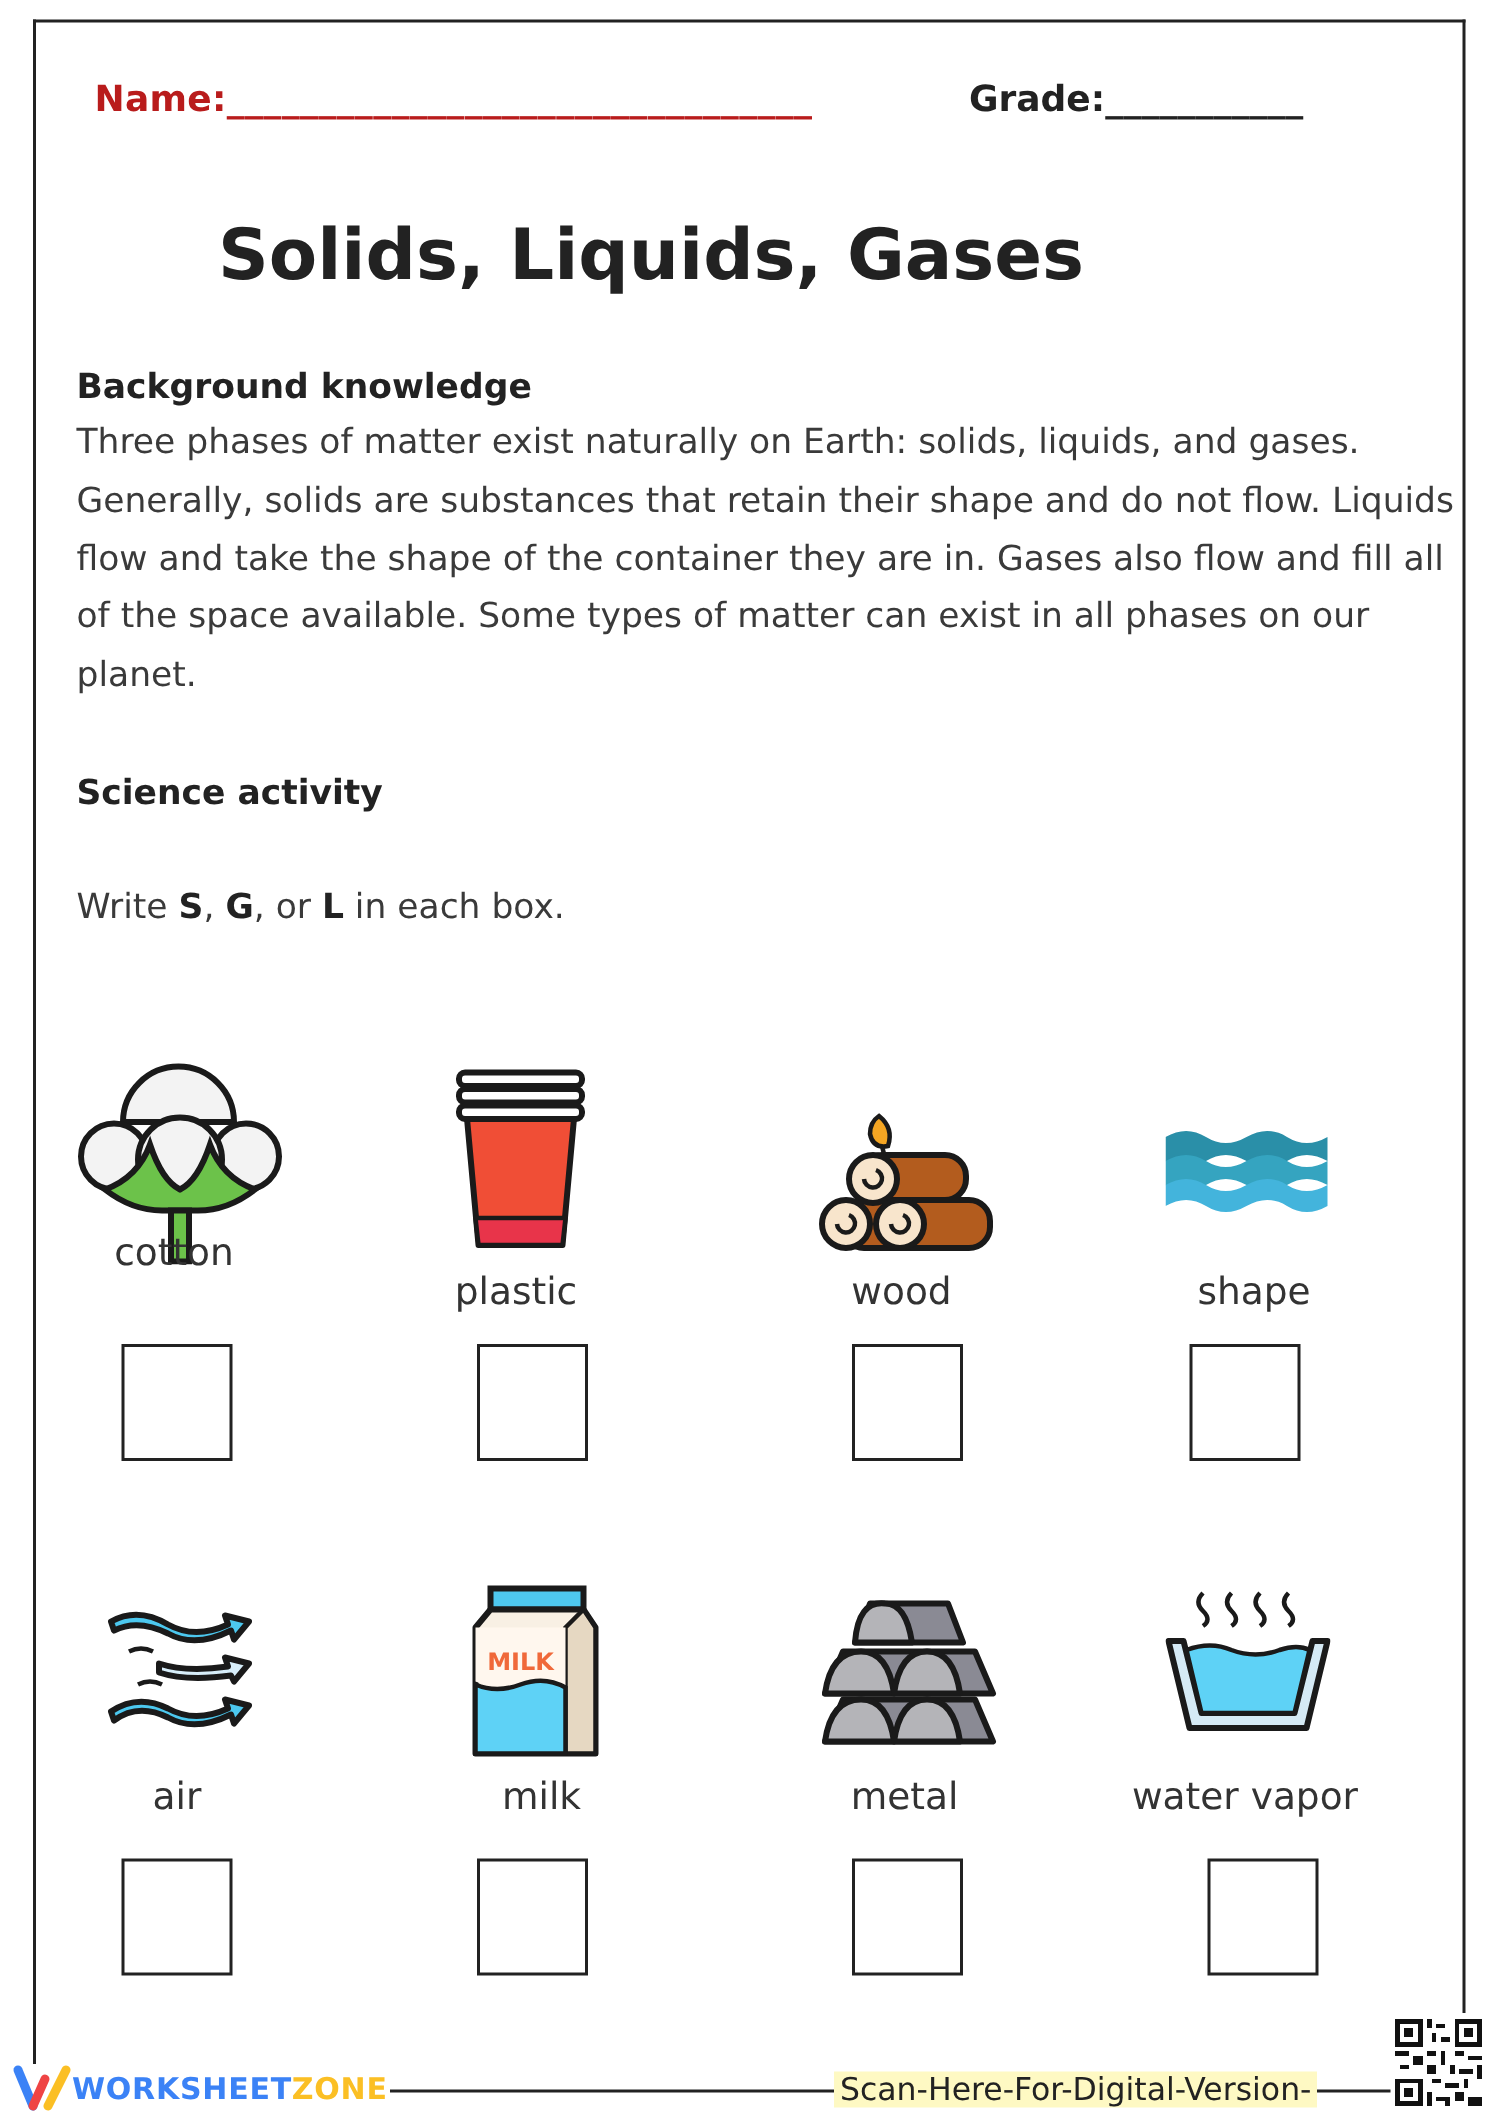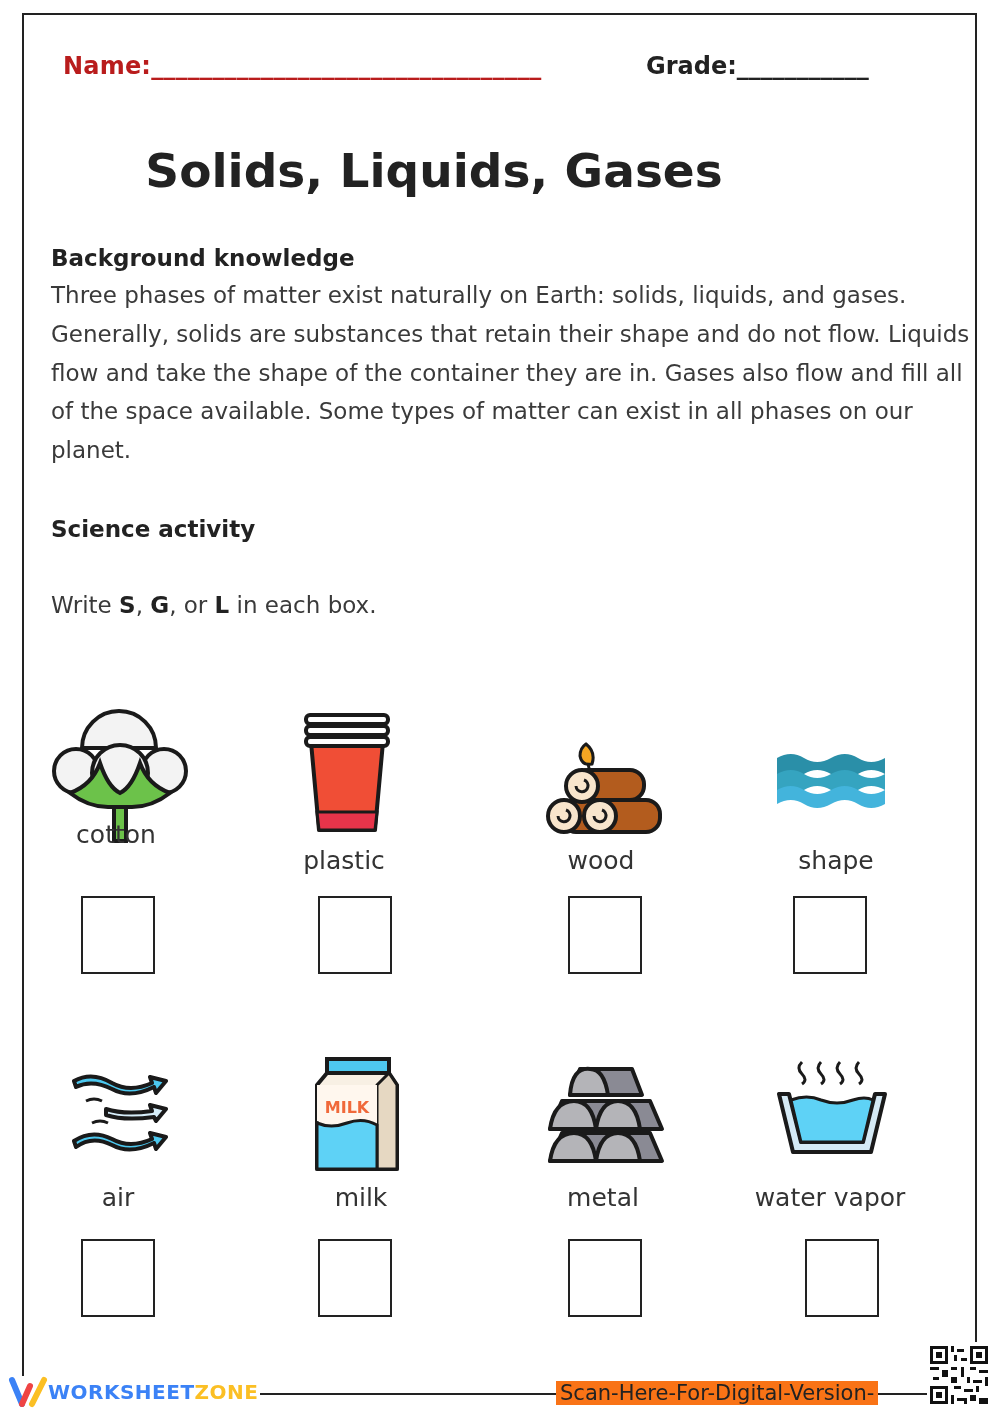--- a/index.html
+++ b/index.html
@@ -12,21 +12,21 @@
   .section h2 { margin:0; font-size:23px; font-weight:bold; color:#222; line-height:36px; }
   .section p { margin:0; font-size:23px; line-height:38.8px; color:#3a3a3a; }
   .section p b { color:#222; }
   .bg { top:240px; }
   .act { top:511px; }
   .icon { position:absolute; }
   .label { position:absolute; font-size:25px; color:#333; text-align:center; width:200px; }
   .box { position:absolute; width:74px; height:78px; border:2px solid #222; box-sizing:border-box; background:#fff; }
   .footer-line { position:absolute; left:22px; top:1393px; width:955px; height:2px; background:#222; }
   .logo-text { position:absolute; left:48px; top:1380px; font-size:20px; font-weight:bold; letter-spacing:0.5px; background:#fff; padding-right:2px; }
-  .scan { position:absolute; left:556px; top:1381px; font-size:21px; color:#222; background:#f97316; padding:0 4px; }
+  .scan { position:absolute; left:556px; top:1381px; font-size:21px; color:#222; background:#fef9c3; padding:0 4px; }
   .qr { position:absolute; left:927px; top:1342px; width:64px; height:66px; background:#fff; }
 </style>
 </head>
 <body>
 
 <div class="frame"></div>
 
 <div class="name-line">Name:________________________________</div>
 <div class="grade-line">Grade:___________</div>
 

